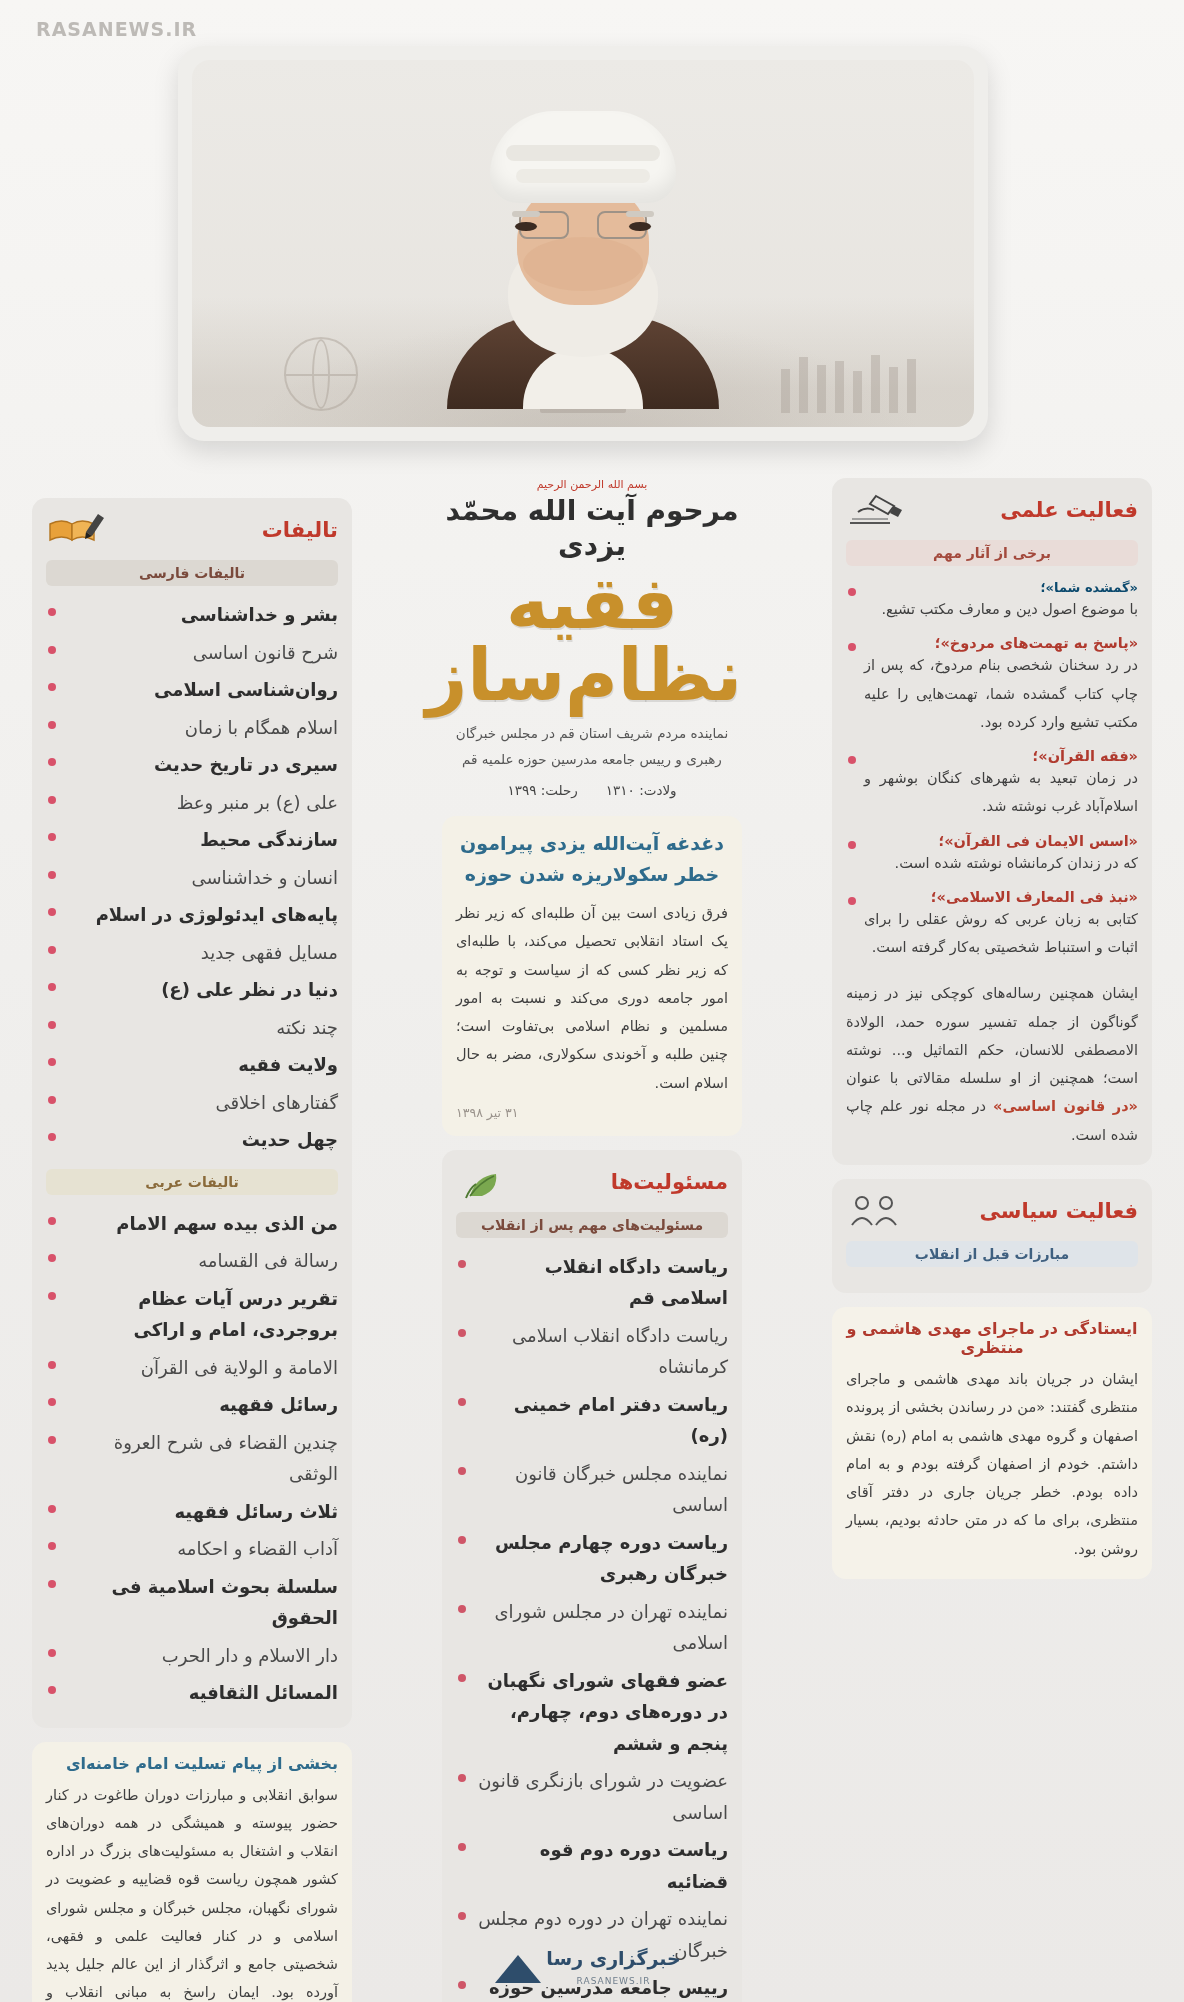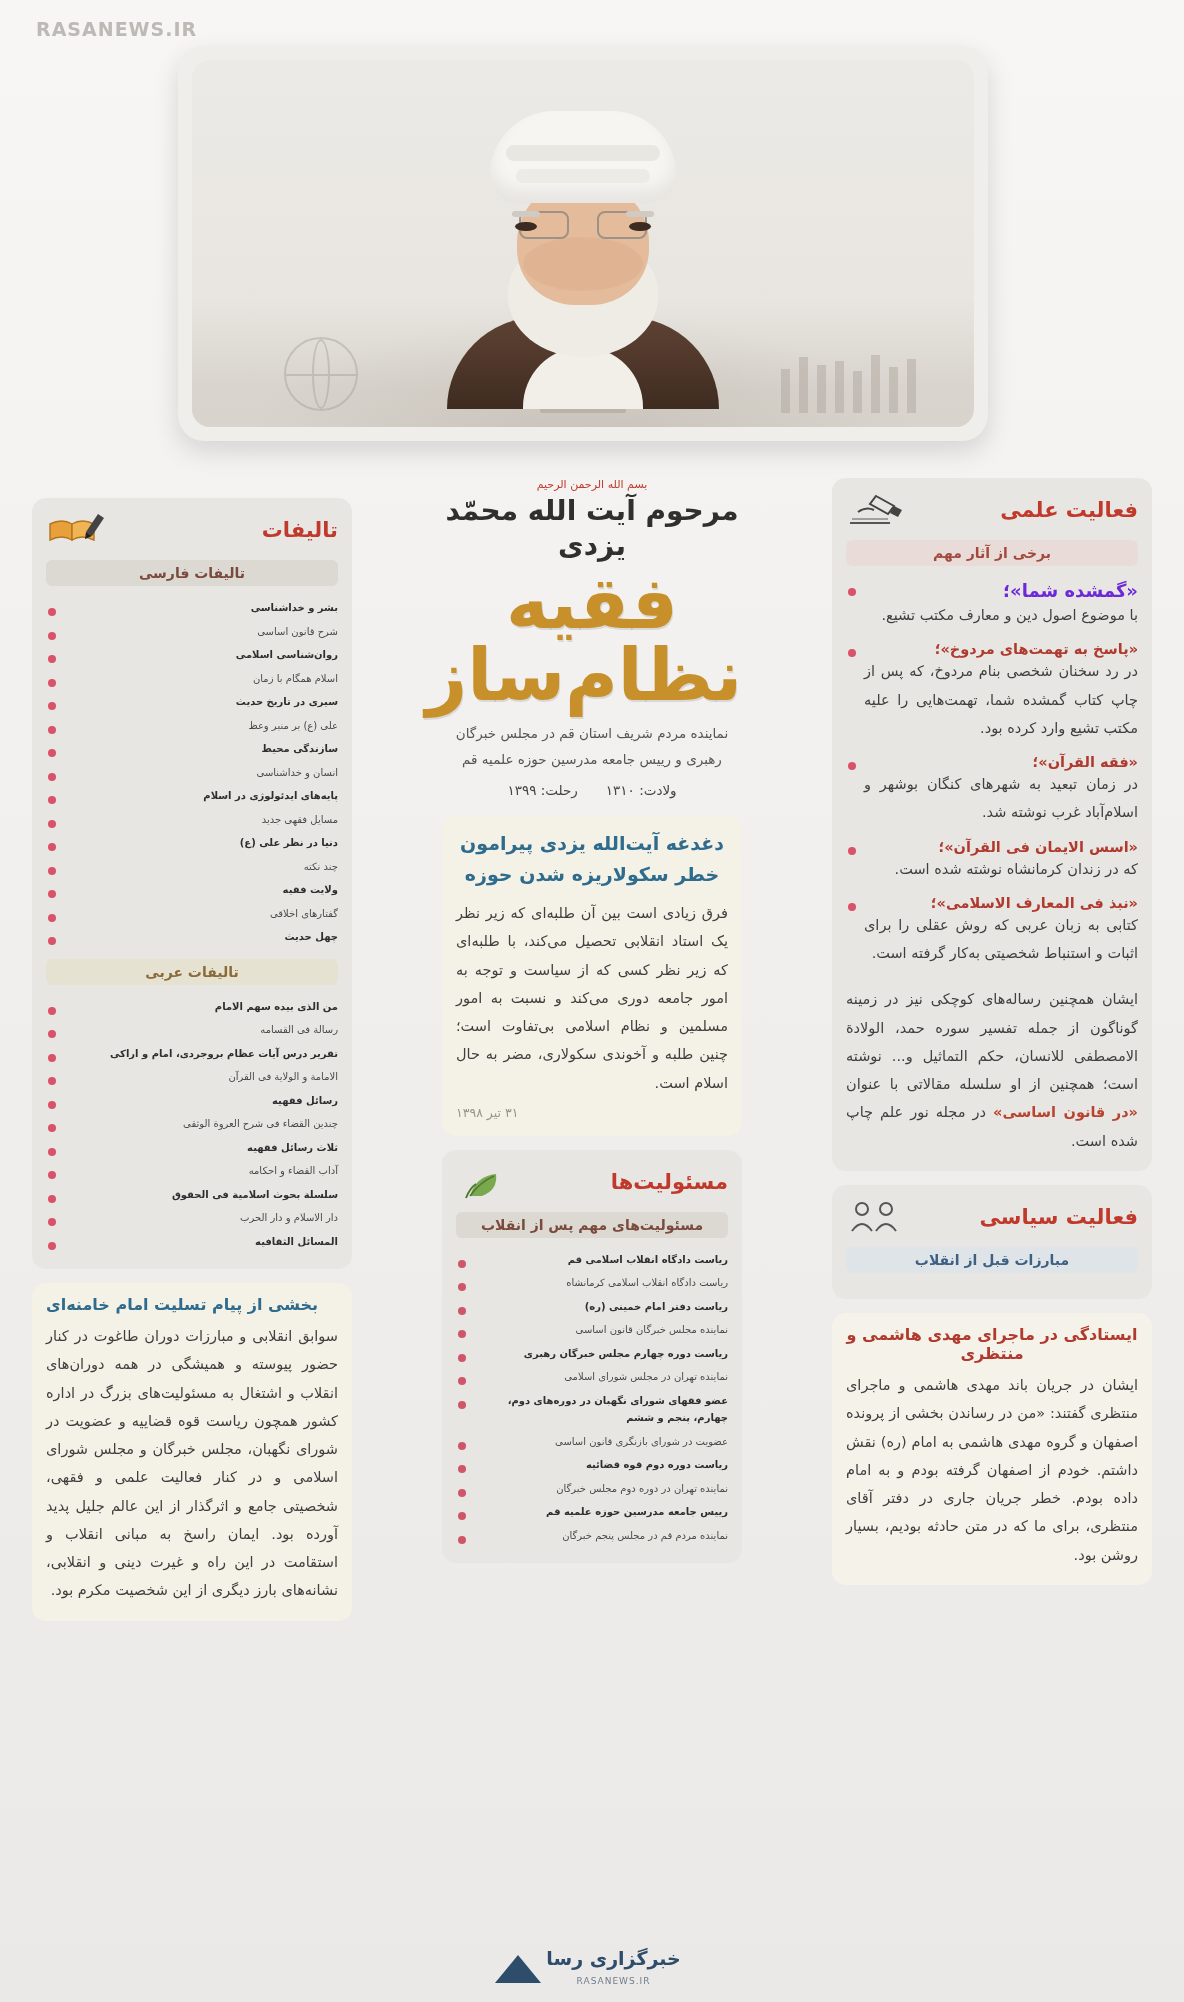--- a/index.html
+++ b/index.html
@@ -166,21 +166,21 @@
     text-align: center; border-radius: 6px; padding: 5px 0; margin: 10px 0 10px;
   }
   .subhead.rose { background: #e9dcd8; color: #a3493c; }
   .subhead.olive { background: #e6e2d2; color: #8a6a3a; }
   .subhead.blue { background: #dfe4e9; color: #3f6080; }
 
   ul.bullets { list-style: none; margin: 0; padding: 0; }
   ul.bullets li {
     position: relative;
     padding: 3px 0 3px 18px;
-    font-size: 10px; line-height: 1.75; color: #4a4a4a;
+    font-size: 18px; line-height: 1.75; color: #4a4a4a;
     text-align: right; direction: rtl;
   }
   ul.bullets li.bold { font-weight: bold; color: #2e2e2e; }
   ul.bullets li:after {
     content: ""; position: absolute; left: 2px; top: 12px;
     width: 8px; height: 8px; border-radius: 50%; background: #d85c6e;
   }
   ul.bullets.rose li:after { background: #d8526a; }
   ul.bullets.green li:after { background: #cf5668; }
 
@@ -294,21 +294,21 @@
             <path d="M30 6 l18 10 -6 8 -18 -10z" fill="none" stroke="#444" stroke-width="2"></path>
             <path d="M48 16 l8 4 -4 7 -8 -4z" fill="#444"></path>
             <path d="M12 22 q8 -6 16 -2" stroke="#444" stroke-width="2" fill="none"></path>
           </svg>
         </div>
       </div>
       <div class="subhead rose">برخی از آثار مهم</div>
       <div>
         <div style="position:relative;padding:4px 0 8px 18px;">
           <span style="position:absolute;left:2px;top:12px;width:8px;height:8px;border-radius:50%;background:#d8526a;"></span>
-          <div style="font-weight:bold;color:#6d28d9;font-size:18px;">«گمشده شما»؛</div>
+          <div style="font-weight:bold;color:#0c4a6e;font-size:13px;">«گمشده شما»؛</div>
           <div class="body-text">با موضوع اصول دین و معارف مکتب تشیع.</div>
         </div>
         <div style="position:relative;padding:4px 0 8px 18px;">
           <span style="position:absolute;left:2px;top:12px;width:8px;height:8px;border-radius:50%;background:#d8526a;"></span>
           <div style="font-weight:bold;color:#b03a2e;font-size:14.5px;">«پاسخ به تهمت‌های مردوخ»؛</div>
           <div class="body-text">در رد سخنان شخصی بنام مردوخ، که پس از چاپ کتاب گمشده شما، تهمت‌هایی را علیه مکتب تشیع وارد کرده بود.</div>
         </div>
         <div style="position:relative;padding:4px 0 8px 18px;">
           <span style="position:absolute;left:2px;top:12px;width:8px;height:8px;border-radius:50%;background:#d8526a;"></span>
           <div style="font-weight:bold;color:#b03a2e;font-size:14.5px;">«فقه القرآن»؛</div>
@@ -441,21 +441,21 @@
         <li>چندین القضاء فی شرح العروة الوثقی</li>
         <li class="bold">ثلاث رسائل فقهیه</li>
         <li>آداب القضاء و احکامه</li>
         <li class="bold">سلسلة بحوث اسلامیة فی الحقوق</li>
         <li>دار الاسلام و دار الحرب</li>
         <li class="bold">المسائل الثقافیه</li>
       </ul>
     </div>
 
     <div class="panel cream">
-      <div style="font-size:16px;font-weight:bold;color:#2e6b8c;text-align:left;margin-bottom:8px;">بخشی از پیام تسلیت امام خامنه‌ای</div>
+      <div style="font-size:16px;font-weight:bold;color:#2e6b8c;text-align:right;margin-bottom:8px;">بخشی از پیام تسلیت امام خامنه‌ای</div>
       <div class="body-text">سوابق انقلابی و مبارزات دوران طاغوت در کنار حضور پیوسته و همیشگی در همه دوران‌های انقلاب و اشتغال به مسئولیت‌های بزرگ در اداره کشور همچون ریاست قوه قضاییه و عضویت در شورای نگهبان، مجلس خبرگان و مجلس شورای اسلامی و در کنار فعالیت علمی و فقهی، شخصیتی جامع و اثرگذار از این عالم جلیل پدید آورده بود. ایمان راسخ به مبانی انقلاب و استقامت در این راه و غیرت دینی و انقلابی، نشانه‌های بارز دیگری از این شخصیت مکرم بود.</div>
     </div>
   </div>
 
   <div class="footer">
     <span class="logo-text">
       <span class="logo-fa">خبرگزاری رسا</span><br>
       <span class="logo-en">RASANEWS.IR</span>
     </span>
     <span class="logo-mark"></span>

